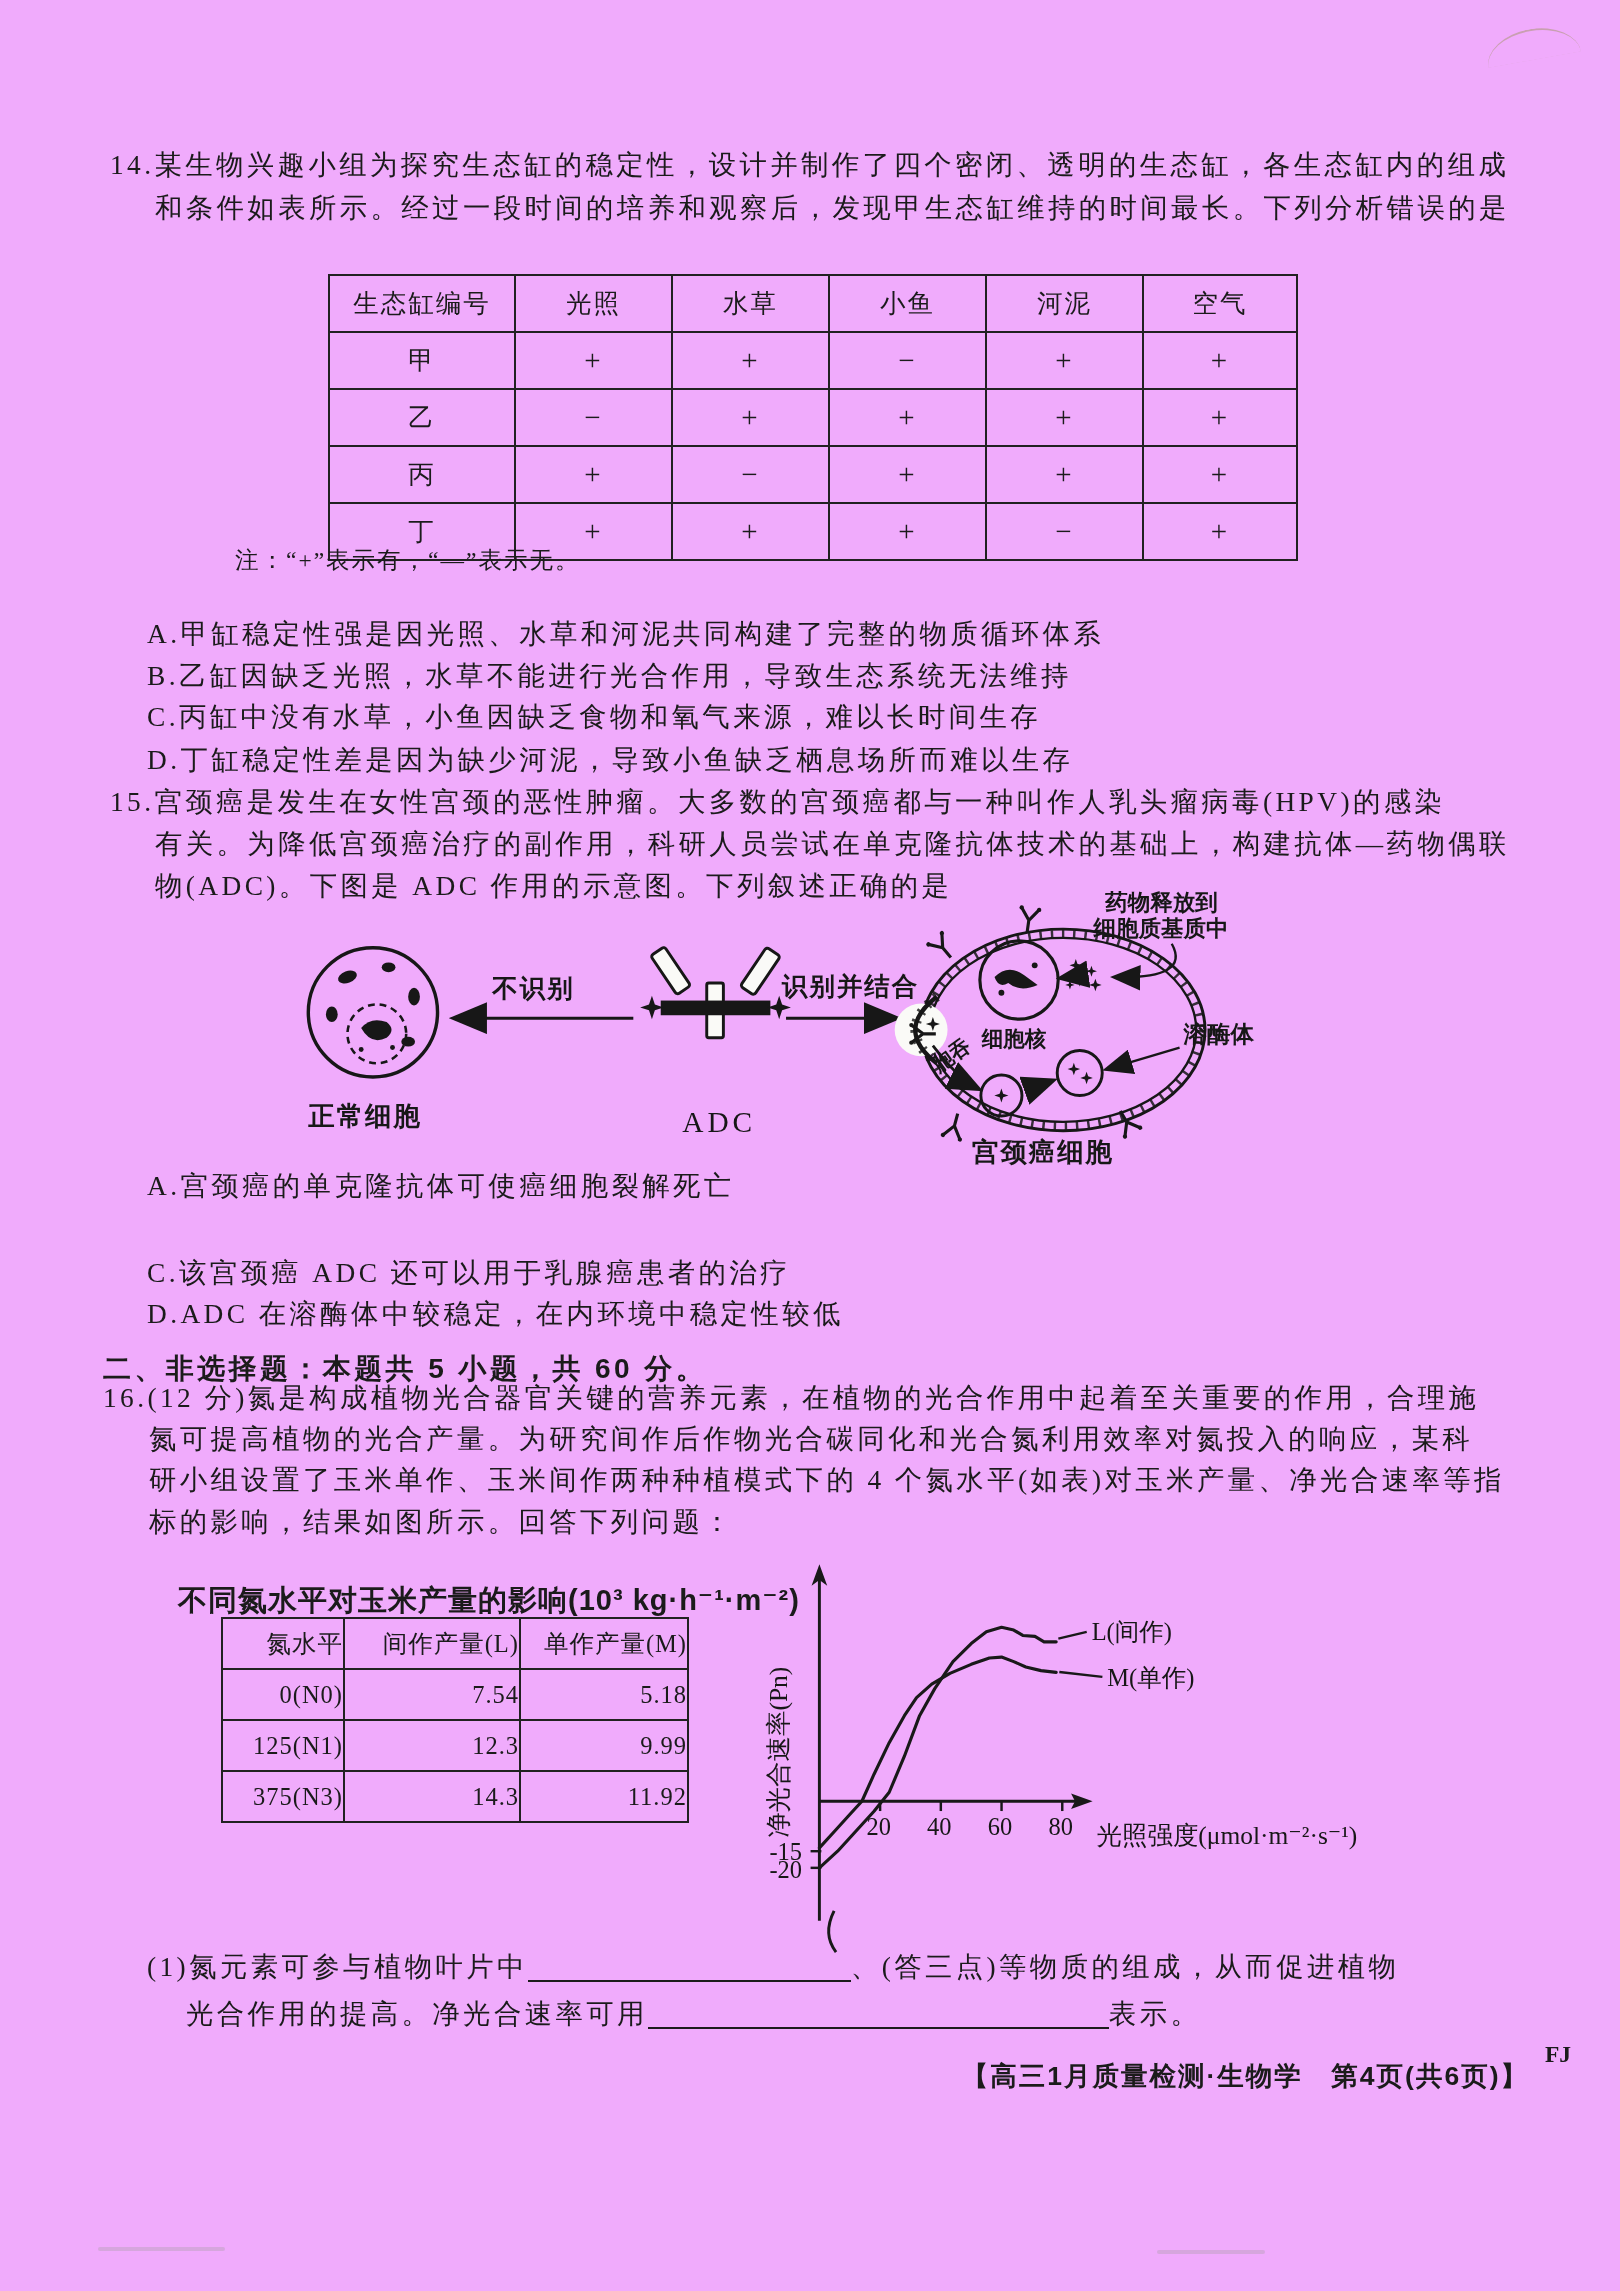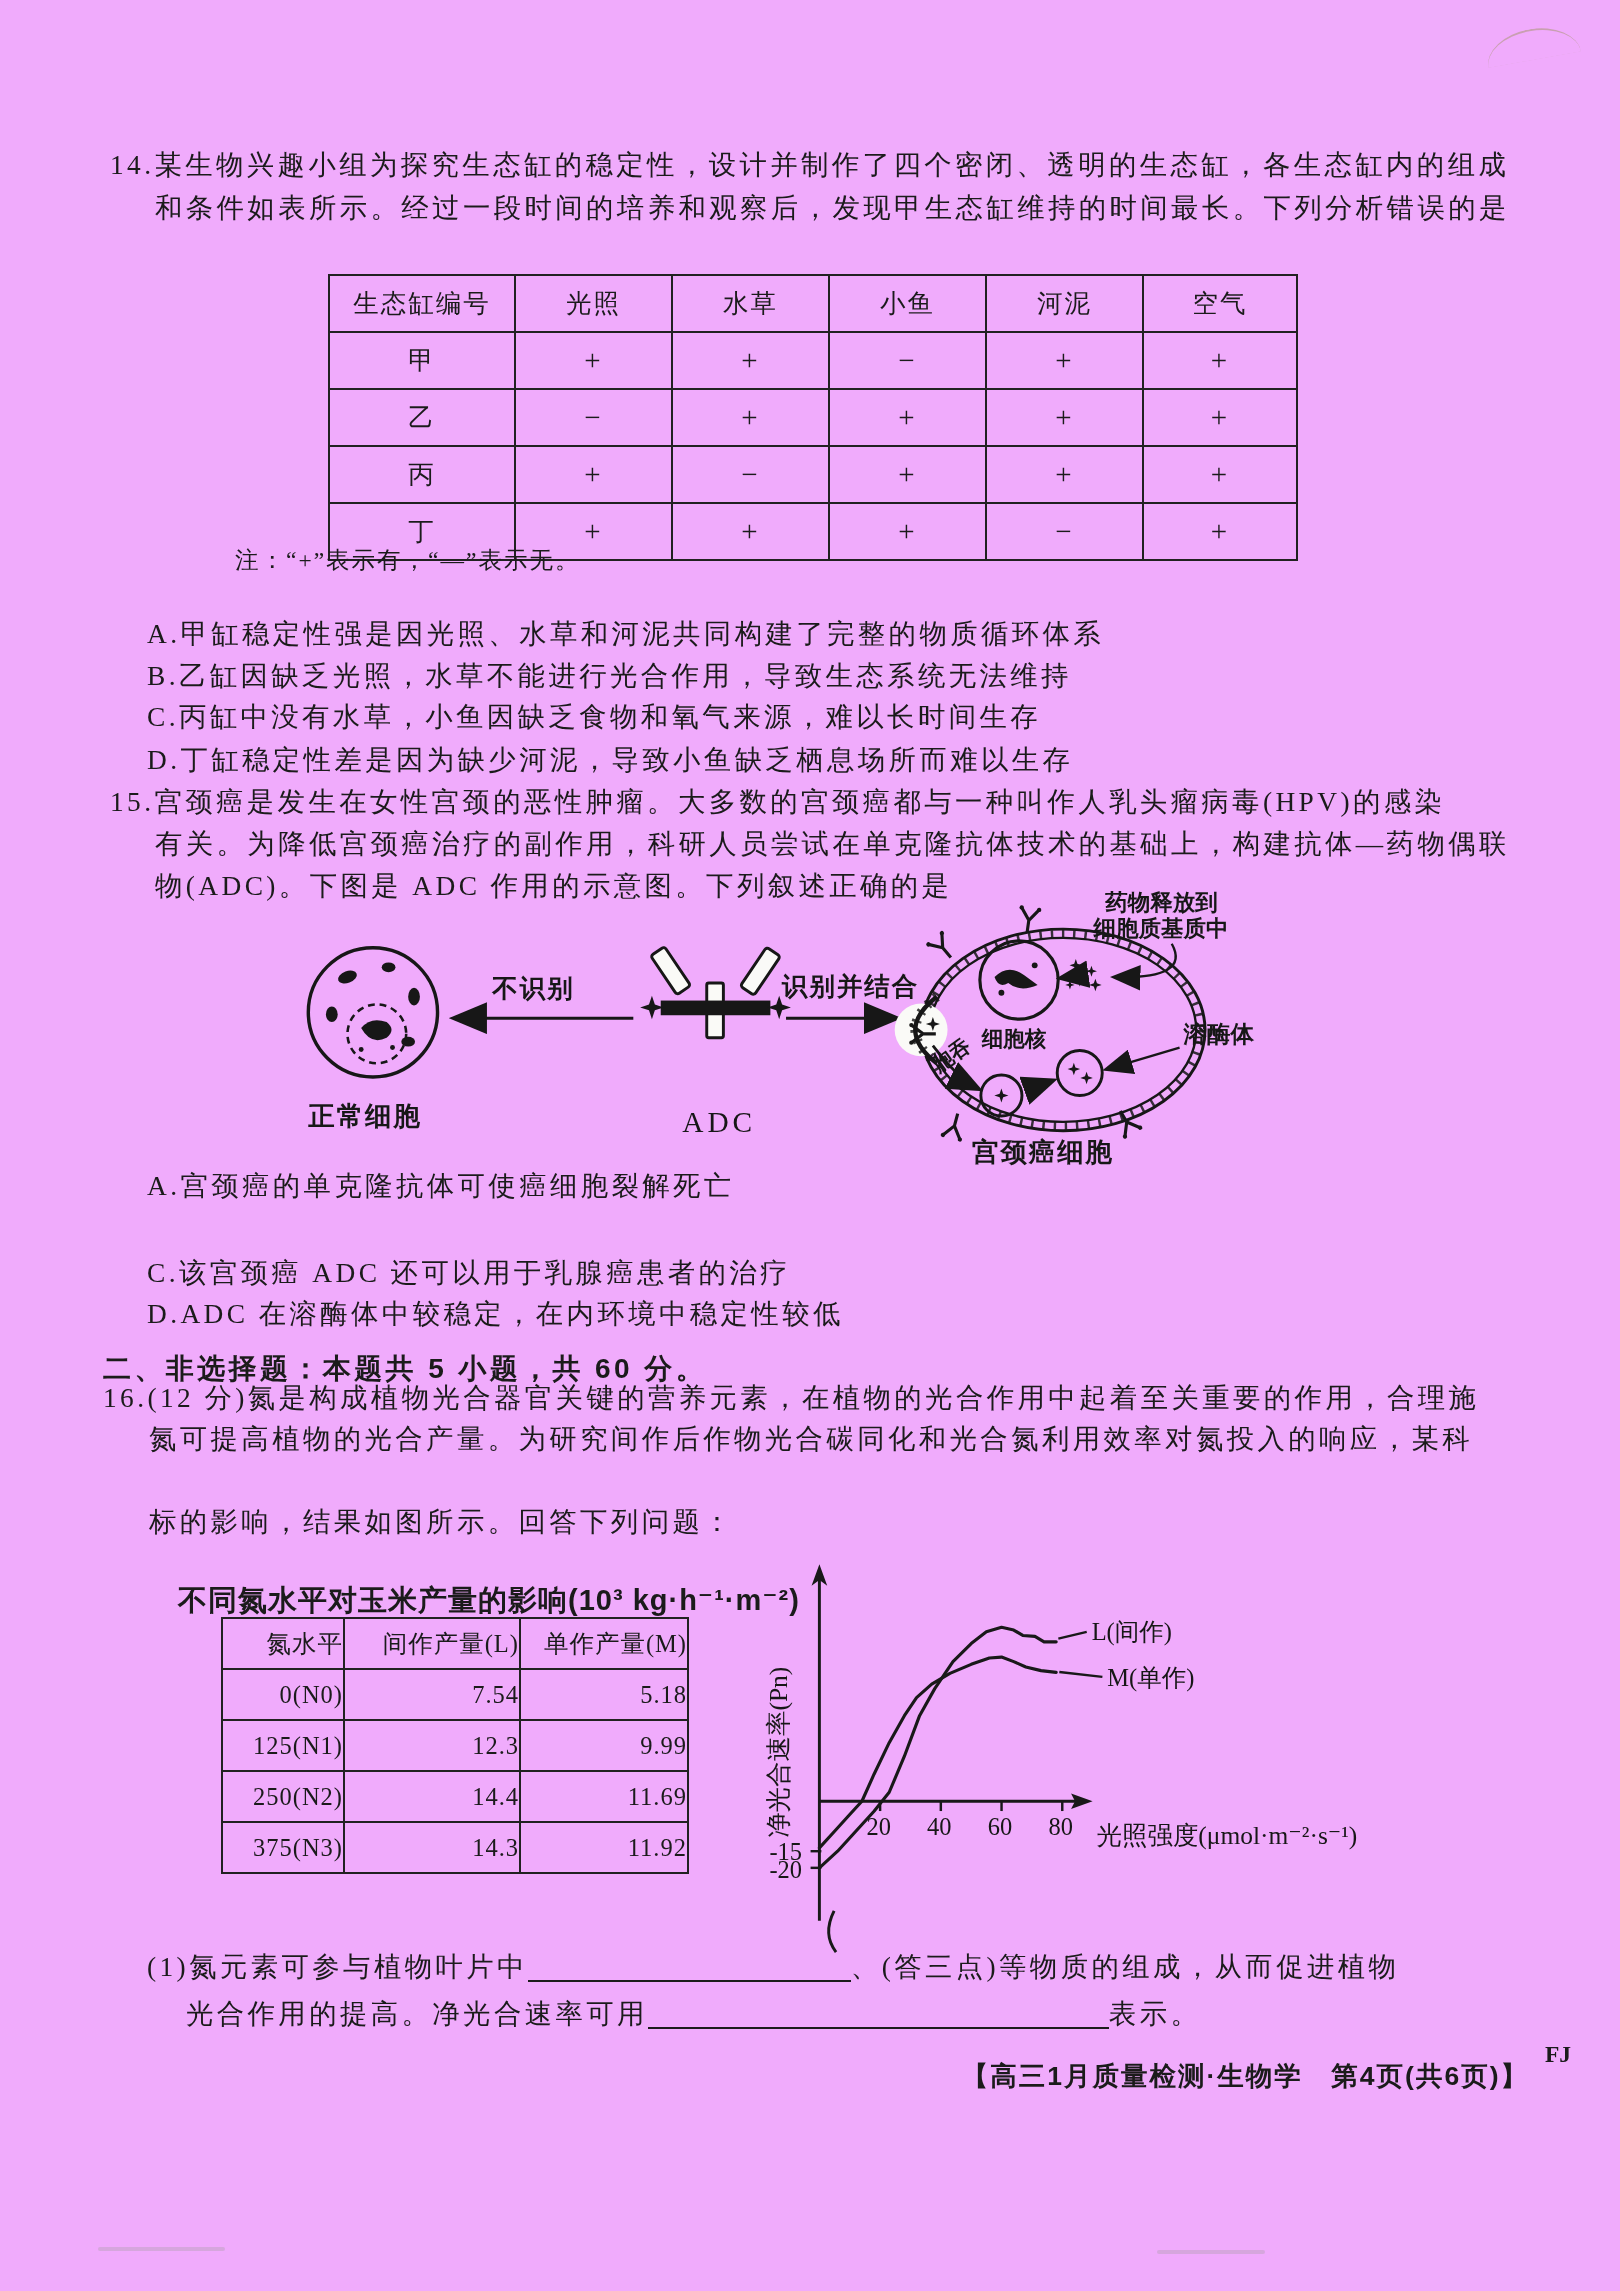--- a/index.html
+++ b/index.html
@@ -195,20 +195,21 @@
   </svg>
 
   <div class="line" style="left:147px;top:1168px">A.宫颈癌的单克隆抗体可使癌细胞裂解死亡</div>
   <div class="line" style="left:147px;top:1255px">C.该宫颈癌 ADC 还可以用于乳腺癌患者的治疗</div>
   <div class="line" style="left:147px;top:1296px">D.ADC 在溶酶体中较稳定，在内环境中稳定性较低</div>
 
   <div class="line hd" style="left:103px;top:1337px;font-size:28px">二、非选择题：本题共 5 小题，共 60 分。</div>
 
   <div class="line" style="left:103px;top:1380px">16.(12 分)氮是构成植物光合器官关键的营养元素，在植物的光合作用中起着至关重要的作用，合理施</div>
   <div class="line" style="left:149px;top:1421px">氮可提高植物的光合产量。为研究间作后作物光合碳同化和光合氮利用效率对氮投入的响应，某科</div>
+  <div class="line" style="left:149px;top:1462px">研小组设置了玉米单作、玉米间作两种种植模式下的 4 个氮水平(如表)对玉米产量、净光合速率等指</div>
   <div class="line" style="left:149px;top:1504px">标的影响，结果如图所示。回答下列问题：</div>
 
   <div class="line hd" style="left:178px;top:1568px;font-size:29px;letter-spacing:1px">不同氮水平对玉米产量的影响(10³ kg·h⁻¹·m⁻²)</div>
 
   <table class="t2" style="left:221px;top:1617px;width:466px">
     <colgroup>
         <col style="width:122px">
         <col style="width:176px">
         <col style="width:168px">
       </colgroup>
@@ -222,25 +223,20 @@
       <td>0(N0)</td>
       <td>7.54</td>
       <td>5.18</td>
     </tr>
     <tr>
       <td>125(N1)</td>
       <td>12.3</td>
       <td>9.99</td>
     </tr>
     <tr>
-      <td>250(N2)</td>
-      <td>14.4</td>
-      <td>11.69</td>
-    </tr>
-    <tr>
       <td>375(N3)</td>
       <td>14.3</td>
       <td>11.92</td>
     </tr>
   </tbody>
     </table>
 
   <svg id="pn-svg" viewBox="0 0 680 435" style="position:absolute;left:765px;top:1529px;width:667px;height:426px">
     <defs>
       <marker id="carr" viewBox="0 0 12 10" markerWidth="13" markerHeight="11" refX="10" refY="5" orient="auto">

